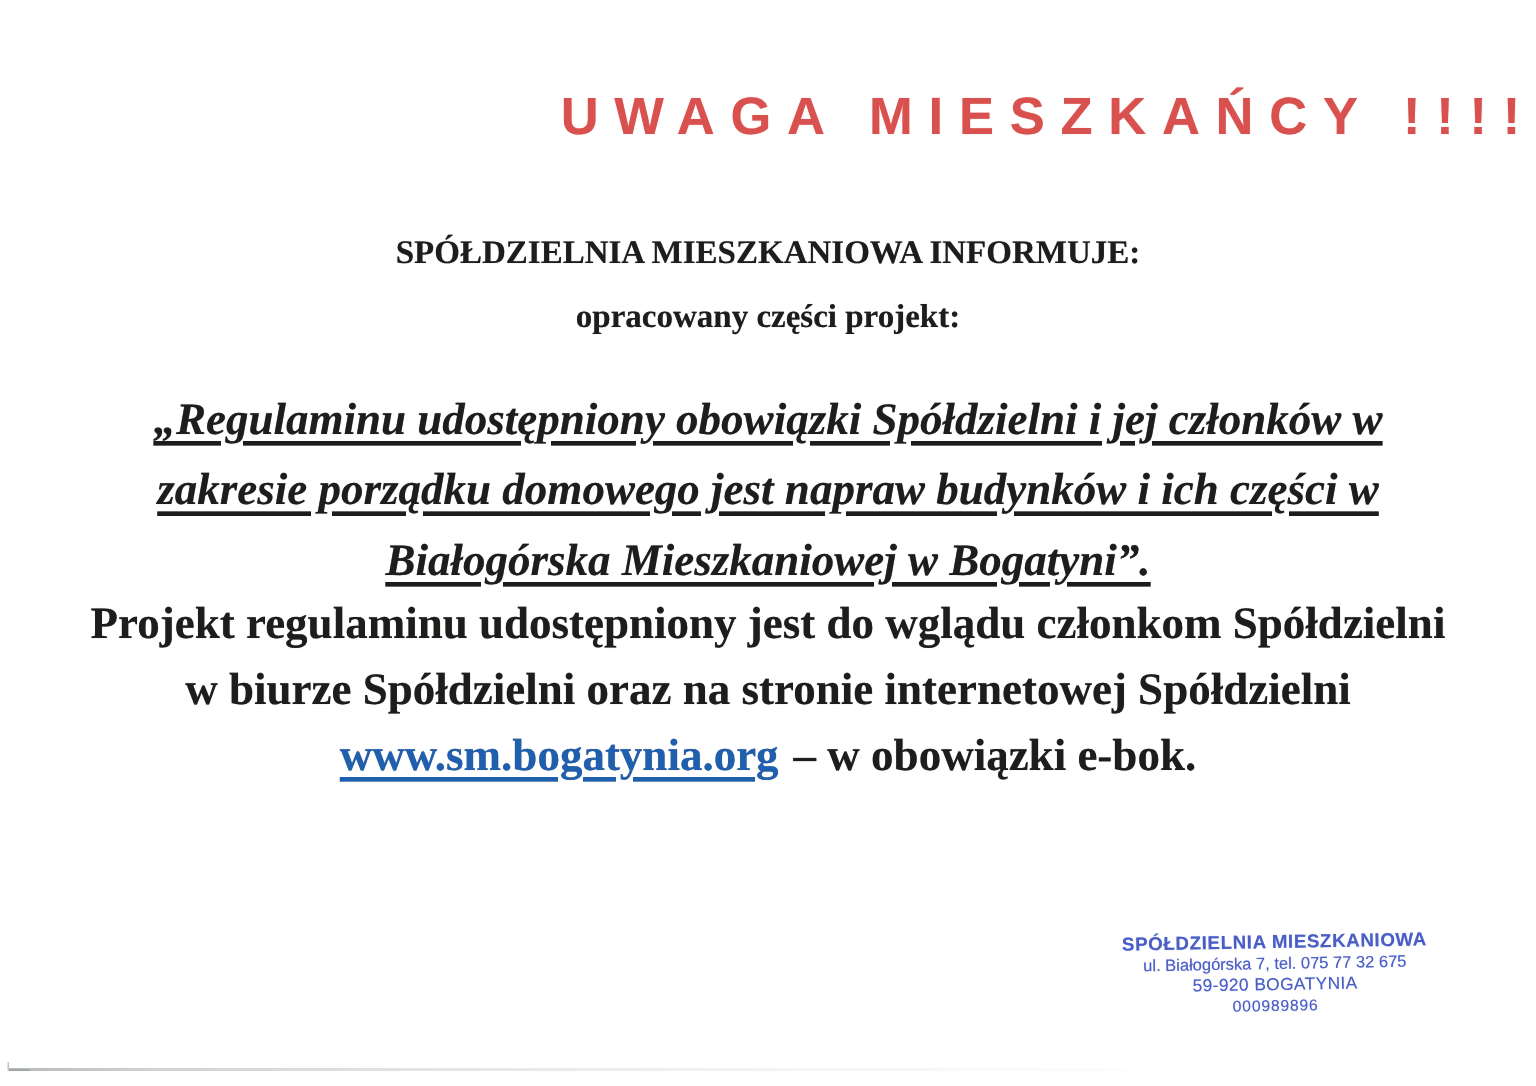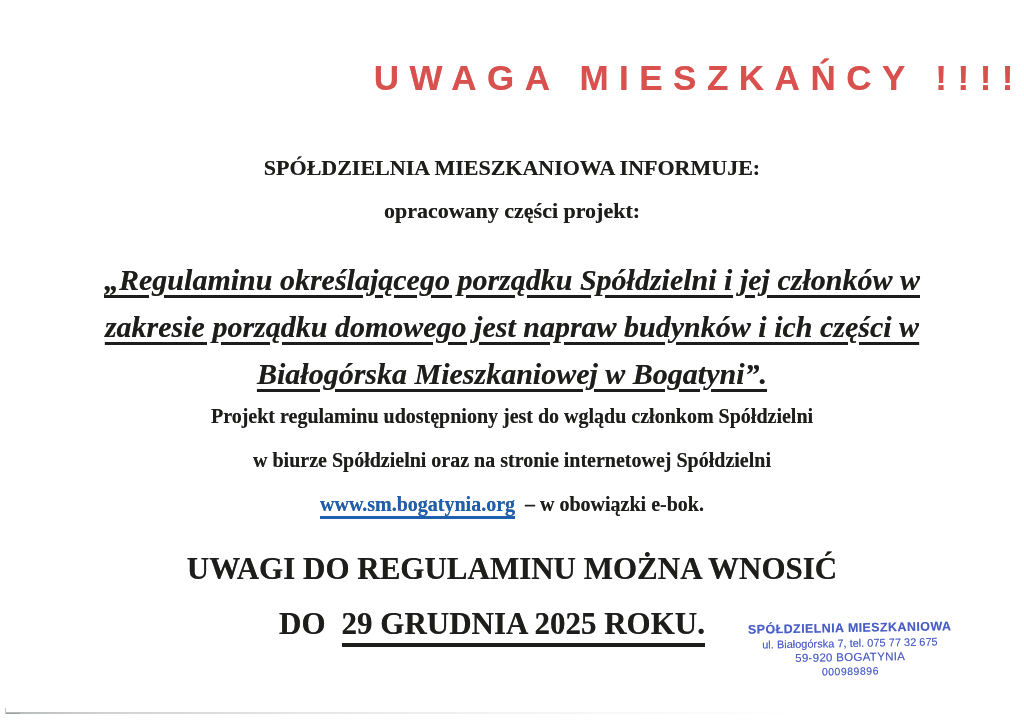--- a/index.html
+++ b/index.html
@@ -62,21 +62,21 @@
     text-underline-offset: 5px;
   }
   
   .availability {
     position: absolute;
     top: 394px;
     left: 0;
     width: 100%;
     text-align: center;
     font-weight: bold;
-    font-size: 20px;
+    font-size: 30px;
     line-height: 44px;
     text-shadow: 0 0 0.5px rgba(0,0,0,0.55);
   }
   .website-link {
     color: var(--blue-link, #1f5fb0);
     text-decoration: underline;
     text-decoration-thickness: 2.5px;
     text-underline-offset: 5px;
     cursor: pointer;
   }
@@ -150,39 +150,33 @@
 <div class="page" style="--paper: #ffffff; --ink: #1d1d1b; --red: #d9514e; --blue-link: #1f5fb0; --blue-stamp: #4a5ec6;">
 
   <h1 class="title">UWAGA MIESZKAŃCY !!!!</h1>
 
   <div class="subtitle">
     <div>SPÓŁDZIELNIA MIESZKANIOWA INFORMUJE:</div>
     <div>opracowany części projekt:</div>
   </div>
 
   <div class="quote">
-    <div class="qline">„Regulaminu określającego porządku Spółdzielni i jej członków w</div>
+    <div class="qline">„Regulaminu udostępniony obowiązki Spółdzielni i jej członków w</div>
     <div class="qline">zakresie porządku domowego jest napraw budynków i ich części w</div>
     <div class="qline">Białogórska Mieszkaniowej w Bogatyni”.</div>
   </div>
 
   <div class="availability">
     <div>Projekt regulaminu udostępniony jest do wglądu członkom Spółdzielni</div>
     <div>w biurze Spółdzielni oraz na stronie internetowej Spółdzielni</div>
     <div>
       <span class="website-link">www.sm.bogatynia.org</span><span class="link-suffix">– w obowiązki e-bok.</span>
     </div>
   </div>
 
-  <div class="deadline">
-    <div>UWAGI DO REGULAMINU MOŻNA WNOSIĆ</div>
-    <div class="deadline-date-row">
-      <span>DO</span><span class="date-underline">29 GRUDNIA 2025 ROKU.</span>
-    </div>
-  </div>
 
   <div class="stamp">
     <div class="s1">SPÓŁDZIELNIA MIESZKANIOWA</div>
     <div class="s2">ul. Białogórska 7, tel. 075 77 32 675</div>
     <div class="s3">59-920 BOGATYNIA</div>
     <div class="s4">000989896</div>
   </div>
 
   <div class="paper-edge"></div>
   <div class="paper-edge-tick"></div>

